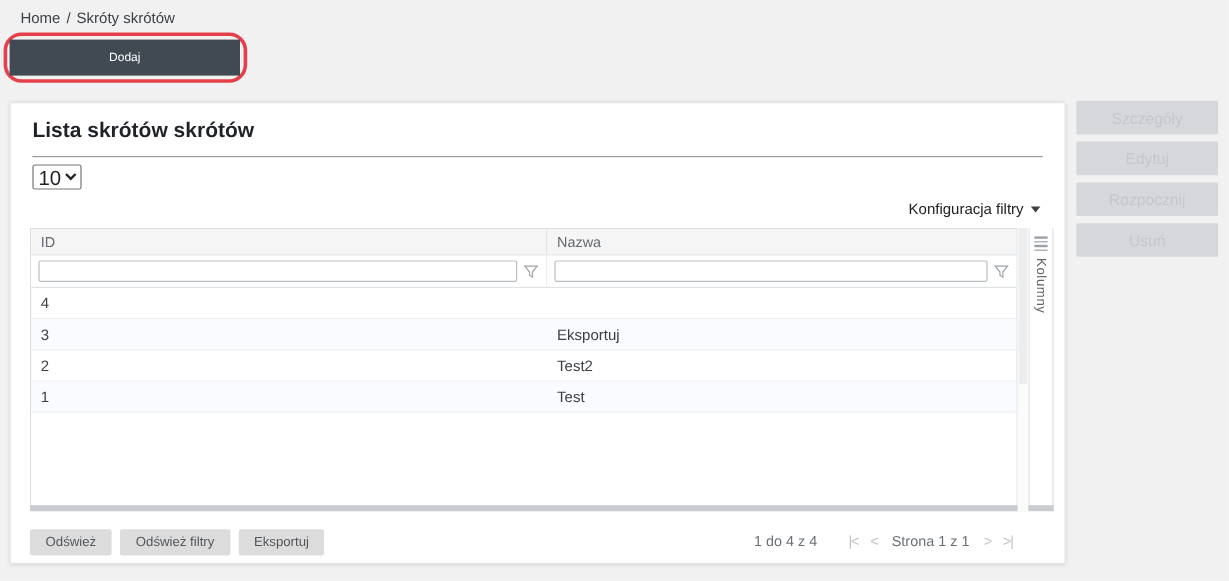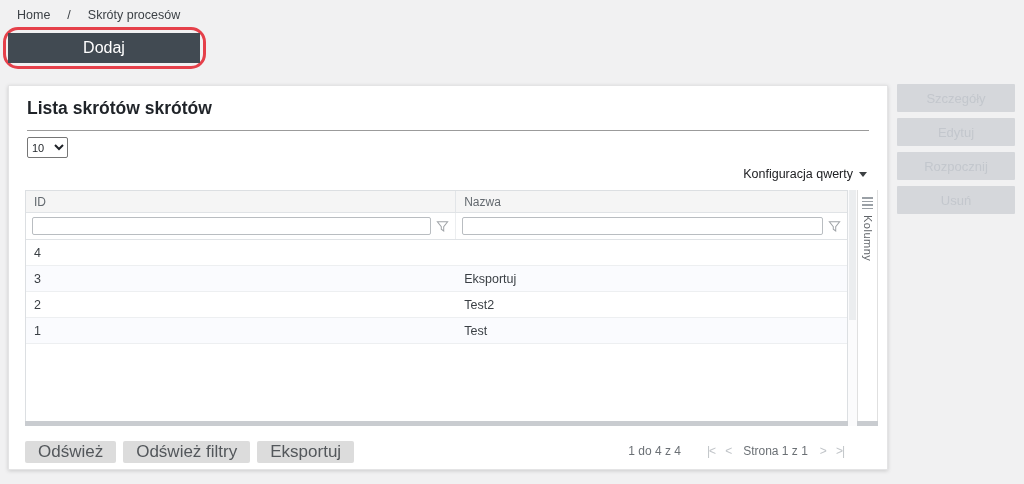--- a/index.html
+++ b/index.html
@@ -1,32 +1,32 @@
 <!DOCTYPE html>
 <html><head>
 <meta charset="utf-8">
 <style>
   * { margin:0; padding:0; box-sizing:border-box; }
   html,body { width:1024px; height:484px; }
   body { font-family:"Liberation Sans", sans-serif; background:#f1f1f2; overflow:hidden; }
   .page { position:relative; width:1024px; height:484px; }
 
   
-  .breadcrumb { position:absolute; left:17px; top:8px; font-size:12.5px; color:#3c4146; display:flex; gap:17px; align-items:center; }
+  .breadcrumb { position:absolute; left:17px; top:8px; font-size:12.5px; color:#3c4146; display:flex; gap:5px; align-items:center; }
   .breadcrumb .crumb-home { cursor:pointer; }
 
   
   .add-annotation { position:absolute; left:3px; top:27px; width:203px; height:42px; border:3px solid #e5404a; border-radius:15px; pointer-events:none; }
-  .add-btn { position:absolute; left:8px; top:33px; width:192px; height:30px; background:#414a52; color:#ffffff; border:none; font-size:16px; font-family:inherit; cursor:pointer; }
+  .add-btn { position:absolute; left:8px; top:33px; width:192px; height:30px; background:#414a52; color:#ffffff; border:none; font-size:10px; font-family:inherit; cursor:pointer; }
 
   
   .card { position:absolute; left:8px; top:85px; width:880px; height:385px; background:#ffffff; border:1px solid #e4e4e5; box-shadow:0 1px 4px rgba(0,0,0,0.16); }
   .card-title { position:absolute; left:18px; top:12px; font-size:17.5px; font-weight:bold; color:#1f2328; }
   .title-rule { position:absolute; left:18px; top:44px; width:842px; height:0; border-top:1px solid #9b9b9b; }
-  .page-size { position:absolute; left:18px; top:51px; width:41px; height:21px; font-size:11px; font-family:inherit; color:#1f2328; border:1px solid #767676; border-radius:2px; background:#fff; }
+  .page-size { position:absolute; left:18px; top:51px; width:41px; height:21px; font-size:17px; font-family:inherit; color:#1f2328; border:1px solid #767676; border-radius:2px; background:#fff; }
   .config-link { position:absolute; right:20px; top:81px; font-size:12.5px; color:#202124; cursor:pointer; display:flex; align-items:center; gap:6px; }
   .caret-down { width:0; height:0; border-left:4px solid transparent; border-right:4px solid transparent; border-top:5px solid #3c4043; }
 
   
   .table-wrap { position:absolute; left:16px; top:104px; width:853px; height:236px; display:flex; }
   .grid { flex:1 1 auto; border:1px solid #dcdfe2; display:flex; flex-direction:column; background:#fff; position:relative; }
   .hdr-row { display:flex; height:22px; background:#f5f5f5; border-bottom:1px solid #e0e3e6; }
   .hdr-cell { display:flex; align-items:center; padding-left:8px; font-size:12px; color:#63696f; }
   .cell-id { flex:0 0 52.4%; }
   .cell-name { flex:1 1 auto; }
@@ -51,50 +51,50 @@
   .kolumny-label { writing-mode:vertical-rl; font-size:11px; color:#5f6368; letter-spacing:0.5px; }
 
   
   .pagination { position:absolute; right:43px; top:346px; display:flex; align-items:center; gap:10px; font-size:12px; color:#6b7075; }
   .pagination .range { margin-right:16px; }
   .pg-arrow { color:#c0c4c8; font-size:12px; letter-spacing:-1px; cursor:pointer; }
   .pg-page { margin:12px 2px; }
 
   
   .footer-btns { position:absolute; left:16px; top:355px; display:flex; gap:7px; }
-  .gray-btn { height:22px; padding:0 13px; background:#dcdcdc; border:none; border-radius:2px; font-size:17px; font-family:inherit; color:#53575b; cursor:pointer; }
+  .gray-btn { height:22px; padding:0 13px; background:#dcdcdc; border:none; border-radius:2px; font-size:11px; font-family:inherit; color:#53575b; cursor:pointer; }
 
   
   .action-btn { position:absolute; left:897px; width:118px; height:28px; background:#d5d7db; border:none; border-radius:1px; font-size:13px; font-family:inherit; color:#c3c7cd; cursor:default; }
   .action-1 { top:84px; } .action-2 { top:118px; } .action-3 { top:152px; } .action-4 { top:186px; }
 </style>
 </head>
 <body>
 
 <div class="page">
 
   <div class="breadcrumb">
     <span class="crumb-home">Home</span>
     <span>/</span>
-    <span>Skróty procesów</span>
+    <span>Skróty skrótów</span>
   </div>
 
   <div class="add-annotation"></div>
   <button class="add-btn">Dodaj</button>
 
   <div class="card">
     <div class="card-title">Lista skrótów skrótów</div>
     <div class="title-rule"></div>
 
     <select class="page-size">
       <option>10</option>
     </select>
 
     <div class="config-link">
-      <span>Konfiguracja qwerty</span>
+      <span>Konfiguracja filtry</span>
       <span class="caret-down"></span>
     </div>
 
     <div class="table-wrap">
       <div class="grid">
 
         <div class="hdr-row">
           <div class="hdr-cell cell-id">ID</div>
           <div class="hdr-cell cell-name">Nazwa</div>
         </div>

